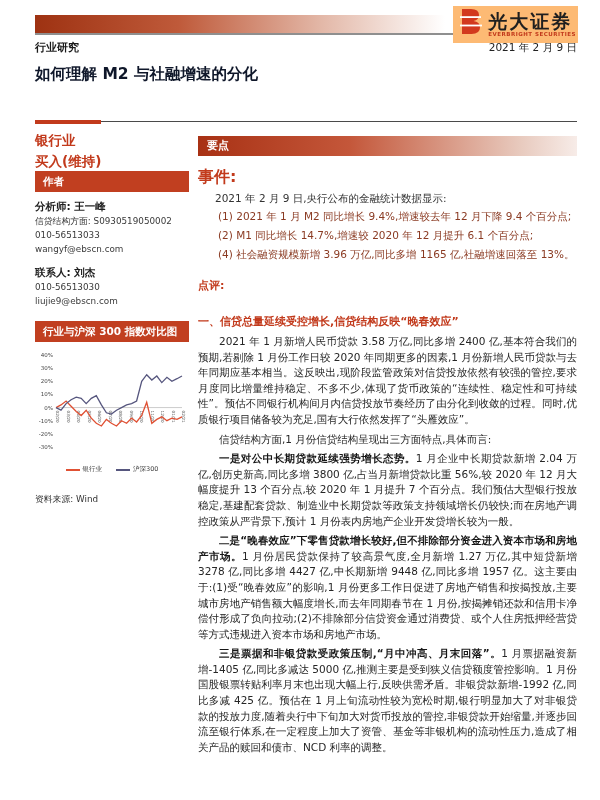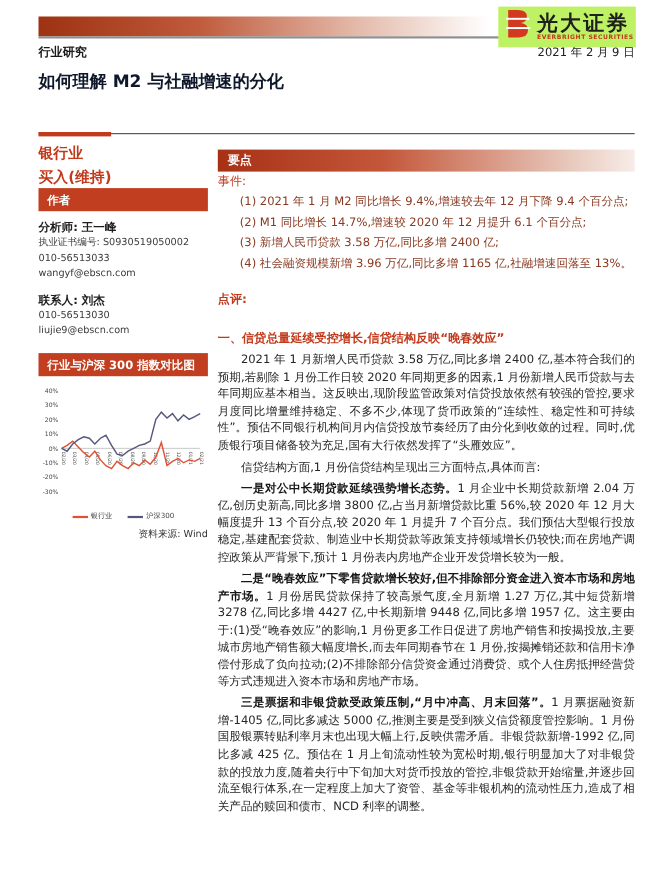--- a/index.html
+++ b/index.html
@@ -3,21 +3,21 @@
 <meta charset="utf-8">
 <style>
   html,body{margin:0;padding:0;background:#fff;}
   body{width:600px;height:800px;font-family:"DejaVu Sans","Liberation Sans",sans-serif;color:#2b2b2b;}
   .page{position:relative;width:600px;height:800px;overflow:hidden;background:#fff;}
 
   
   .band{position:absolute;left:35px;top:15px;width:410px;height:18px;
         background:linear-gradient(90deg,#9e3212 0%,#bf5a3a 35%,#e3b8a8 70%,#ffffff 100%);}
   .top-rule{position:absolute;left:35px;top:33px;width:542px;border-top:2px solid #8f8f8f;}
-  .logo{position:absolute;right:22px;top:6px;display:flex;align-items:center;gap:5px;background:#bef264;padding:2px 2px 4px 6px;}
+  .logo{position:absolute;right:22px;top:6px;display:flex;align-items:center;gap:5px;background:#fdba74;padding:2px 2px 4px 6px;}
   .logo-cn{font-size:19px;font-weight:bold;color:#1f1f1f;letter-spacing:2px;line-height:20px;}
   .logo-en{font-size:5.5px;color:#c23a1c;letter-spacing:.5px;font-weight:bold;}
   .doc-type{position:absolute;left:35px;top:40px;font-size:11px;font-weight:bold;color:#1a1a1a;}
   .doc-date{position:absolute;right:23px;top:41px;font-size:10.5px;color:#222;margin-left:48px;}
   .title{position:absolute;left:35px;top:64px;font-size:15.5px;font-weight:bold;color:#0f172a;}
   .subtitle{position:absolute;left:35px;top:94px;font-size:12px;color:#1c1c1c;}
   .title-rule{position:absolute;left:35px;top:121px;width:542px;border-top:1.5px solid #4a4a4a;}
   .title-rule-red{position:absolute;left:35px;top:119.5px;width:66px;height:4px;background:#c23a1c;}
 
   
@@ -27,27 +27,27 @@
   .side-bar-header{background:#c13f20;color:#fff;font-size:10.5px;font-weight:bold;
                    padding:4px 8px 3px 8px;}
   .analyst{margin-top:8px;font-size:10.5px;font-weight:bold;color:#1e1e1e;}
   .side-small{font-size:8.8px;color:#3a3a3a;line-height:14px;}
   .side-small a{color:#3a3a3a;text-decoration:none;}
   .contact{margin-top:10px;font-size:10.5px;font-weight:bold;color:#1e1e1e;}
   .chart-wrap{margin-top:8px;}
   .legend{display:flex;justify-content:center;gap:14px;margin-top:1px;}
   .legend span{display:flex;align-items:center;gap:3px;font-size:6.5px;color:#444;}
   .legend i{display:block;width:14px;height:2px;}
-  .source{margin-top:6px;font-size:8.8px;color:#333;text-align:right;}
+  .source{margin-top:20px;font-size:8.8px;color:#333;}
 
   
   .main{position:absolute;left:198px;top:136px;width:379px;}
   .keypoints{height:20px;background:linear-gradient(90deg,#a83114 0%,#c4573a 40%,#e8cabe 85%,#f7ece8 100%);
              color:#fff;font-size:11px;font-weight:bold;line-height:20px;padding-left:9px;box-sizing:border-box;}
-  .event-label{margin-top:0;font-size:11px;font-weight:normal;color:#c23a1c;line-height:18px;}
+  .event-label{margin-top:12px;font-size:16px;font-weight:bold;color:#c23a1c;line-height:18px;}
   .event-intro{margin-top:3px;padding-left:17px;font-size:10.5px;color:#333;line-height:18px;}
   .event-list{padding-left:20px;font-size:10.5px;color:#8a3a22;line-height:19px;}
   .comment-label{margin-top:13px;font-size:11px;font-weight:bold;color:#c23a1c;line-height:18px;}
   .sec-heading{margin-top:18px;font-size:11px;font-weight:bold;color:#c23a1c;line-height:17px;}
   .para{margin-top:4px;font-size:10.5px;line-height:15.6px;color:#262626;text-align:justify;text-indent:2em;}
   .para b{color:#161616;}
 </style>
 </head>
 <body>
 
@@ -73,21 +73,21 @@
   <div class="title">如何理解 M2 与社融增速的分化</div>
   <div class="title-rule"></div>
   <div class="title-rule-red"></div>
 
   <div class="sidebar">
     <div class="industry">银行业</div>
     <div class="rating">买入(维持)</div>
 
     <div class="side-bar-header">作者</div>
     <div class="analyst">分析师: 王一峰</div>
-    <div class="side-small">执业证书编号: S0930519050002</div>
+    <div class="side-small">信贷结构方面: S0930519050002</div>
     <div class="side-small">010-56513033</div>
     <div class="side-small"><a href="#">wangyf@ebscn.com</a></div>
 
     <div class="contact">联系人: 刘杰</div>
     <div class="side-small">010-56513030</div>
     <div class="side-small"><a href="#">liujie9@ebscn.com</a></div>
 
     <div class="side-bar-header" style="margin-top:13px;">行业与沪深 300 指数对比图</div>
     <div class="chart-wrap">
       <svg id="cmp-chart" width="154" height="110" viewBox="0 0 154 110">
@@ -127,24 +127,24 @@
           </span>
         </div>
     </div>
     <div class="source">资料来源: Wind</div>
   </div>
 
   <div class="main">
     <div class="keypoints">要点</div>
 
     <div class="event-label">事件:</div>
+    <div class="event-intro">2021 年 2 月 9 日,央行公布的金融统计数据显示:</div>
     <div class="event-list">
       <div>(1) 2021 年 1 月 M2 同比增长 9.4%,增速较去年 12 月下降 9.4 个百分点;</div>
       <div>(2) M1 同比增长 14.7%,增速较 2020 年 12 月提升 6.1 个百分点;</div>
-      <div>(3) 新增人民币贷款 3.58 万亿,同比多增 2400 亿;</div>
       <div>(4) 社会融资规模新增 3.96 万亿,同比多增 1165 亿,社融增速回落至 13%。</div>
     </div>
 
     <div class="comment-label">点评:</div>
     <div class="sec-heading">一、信贷总量延续受控增长,信贷结构反映“晚春效应”</div>
     <div class="para">2021 年 1 月新增人民币贷款 3.58 万亿,同比多增 2400 亿,基本符合我们的预期,若剔除 1 月份工作日较 2020 年同期更多的因素,1 月份新增人民币贷款与去年同期应基本相当。这反映出,现阶段监管政策对信贷投放依然有较强的管控,要求月度同比增量维持稳定、不多不少,体现了货币政策的“连续性、稳定性和可持续性”。预估不同银行机构间月内信贷投放节奏经历了由分化到收敛的过程。同时,优质银行项目储备较为充足,国有大行依然发挥了“头雁效应”。</div>
     <div class="para">信贷结构方面,1 月份信贷结构呈现出三方面特点,具体而言:</div>
 
     <div class="para"><b>一是对公中长期贷款延续强势增长态势。</b><span>1 月企业中长期贷款新增 2.04 万亿,创历史新高,同比多增 3800 亿,占当月新增贷款比重 56%,较 2020 年 12 月大幅度提升 13 个百分点,较 2020 年 1 月提升 7 个百分点。我们预估大型银行投放稳定,基建配套贷款、制造业中长期贷款等政策支持领域增长仍较快;而在房地产调控政策从严背景下,预计 1 月份表内房地产企业开发贷增长较为一般。</span></div>
     <div class="para"><b>二是“晚春效应”下零售贷款增长较好,但不排除部分资金进入资本市场和房地产市场。</b><span>1 月份居民贷款保持了较高景气度,全月新增 1.27 万亿,其中短贷新增 3278 亿,同比多增 4427 亿,中长期新增 9448 亿,同比多增 1957 亿。这主要由于:(1)受“晚春效应”的影响,1 月份更多工作日促进了房地产销售和按揭投放,主要城市房地产销售额大幅度增长,而去年同期春节在 1 月份,按揭摊销还款和信用卡净偿付形成了负向拉动;(2)不排除部分信贷资金通过消费贷、或个人住房抵押经营贷等方式违规进入资本市场和房地产市场。</span></div>

